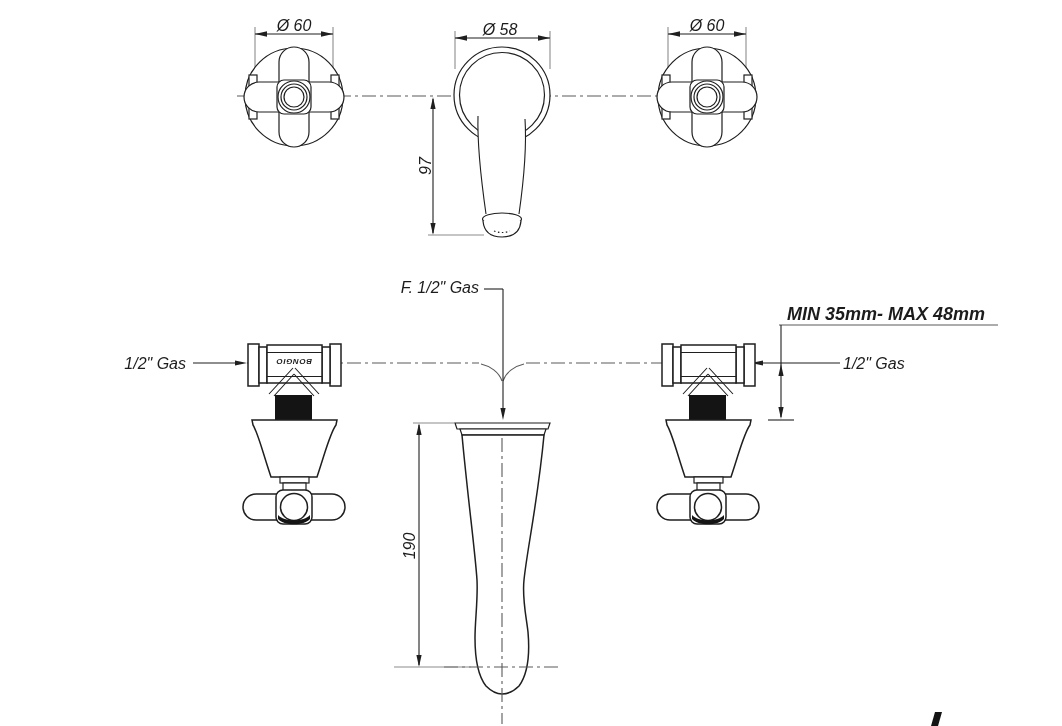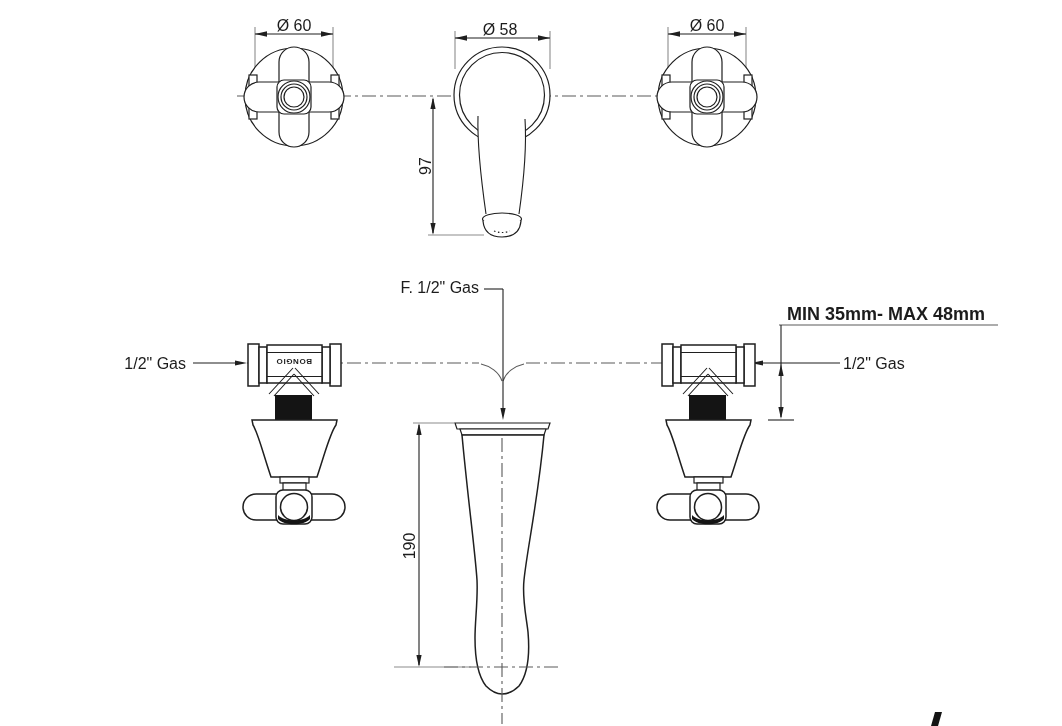--- a/index.html
+++ b/index.html
@@ -1,21 +1,21 @@
 <!DOCTYPE html>
 <html style="--line: #1f1f1f; --centerline: #5a5a5a; --extension: #8c8c8c; --text: #1c1c1c; --background: #ffffff;"><head>
 <meta charset="utf-8">
 <style>
   :root{
     --line:#1f1f1f; --centerline:#5a5a5a; --extension:#8c8c8c;
     --text:#1c1c1c; --background:#ffffff;
   }
   html,body{margin:0;padding:0;background:var(--background);}
   .stage{position:relative;width:1062px;height:726px;background:var(--background);overflow:hidden;
-         font-family:"Liberation Sans",sans-serif;}
+         font-family:"Liberation Sans",sans-serif;font-style:italic;}
   svg{position:absolute;left:0;top:0;}
   .shape{fill:#fff;stroke:var(--line);stroke-width:1.5;}
   .shapethin{fill:#fff;stroke:var(--line);stroke-width:1.2;}
   .lnthin{fill:none;stroke:var(--line);stroke-width:1.1;}
   .dim{fill:none;stroke:var(--line);stroke-width:1.1;}
   .ext{fill:none;stroke:var(--extension);stroke-width:1.1;}
   .cl{fill:none;stroke:var(--centerline);stroke-width:1.1;stroke-dasharray:14 4 3 4;}
   .clsolid{fill:none;stroke:var(--centerline);stroke-width:1.1;}
   .arrow{fill:var(--line);stroke:none;}
   .solidblk{fill:#141414;stroke:none;}

